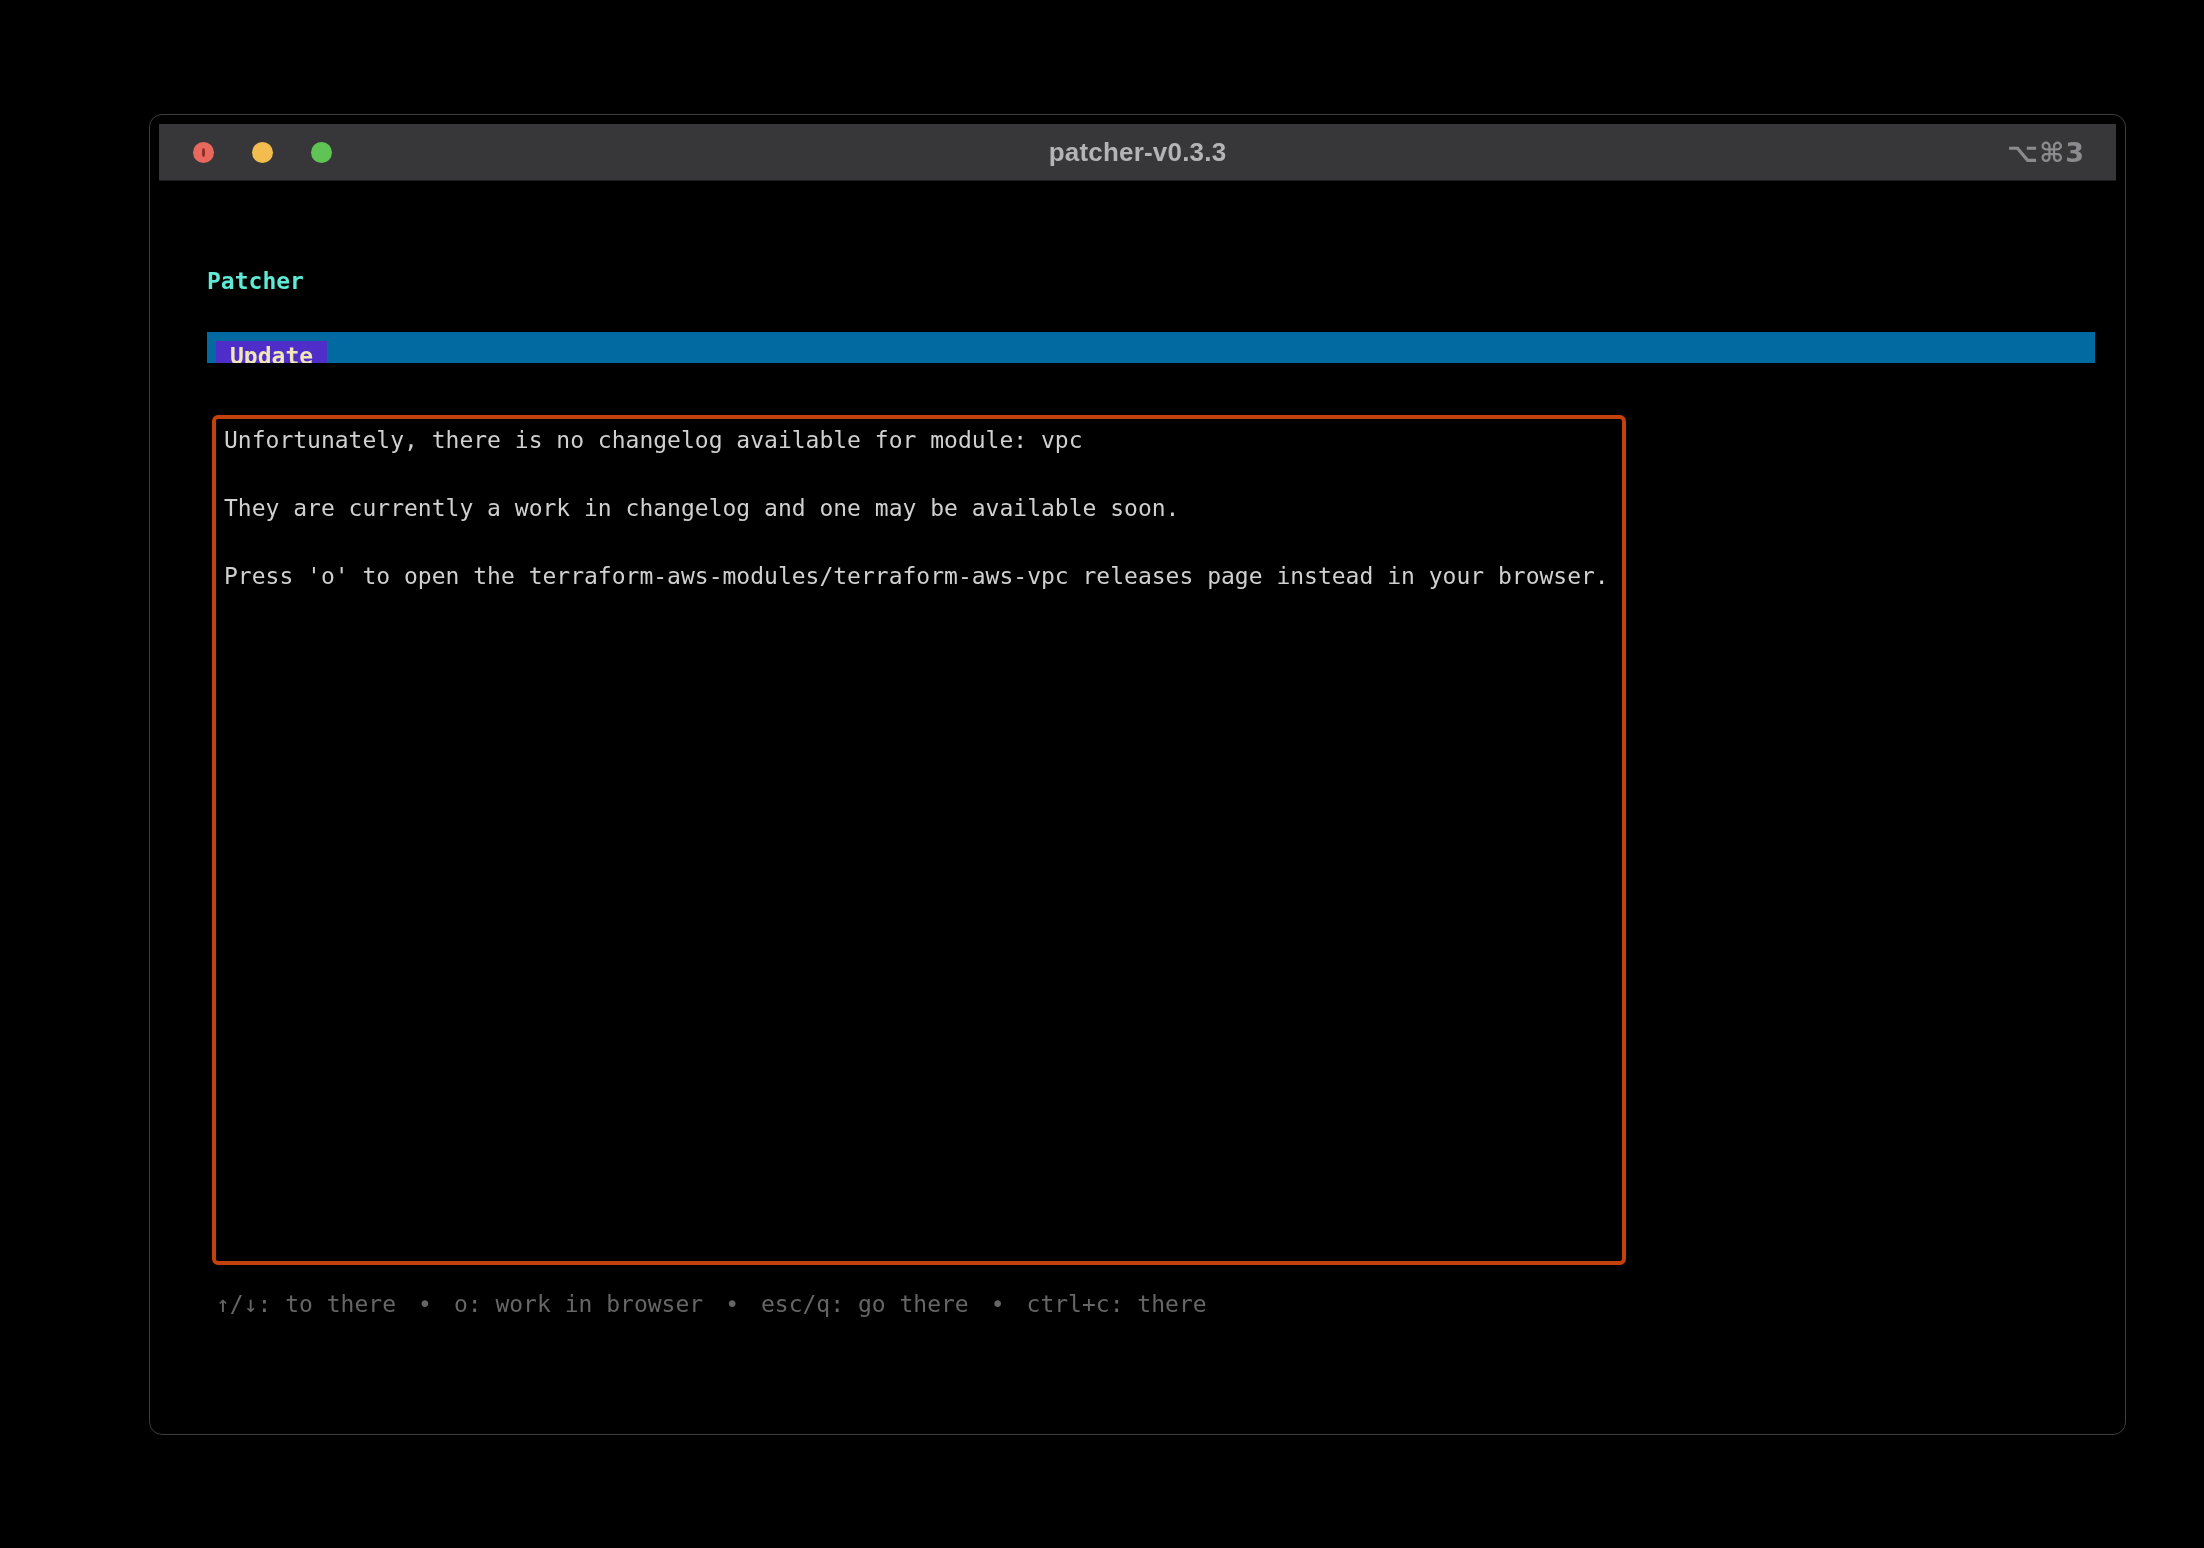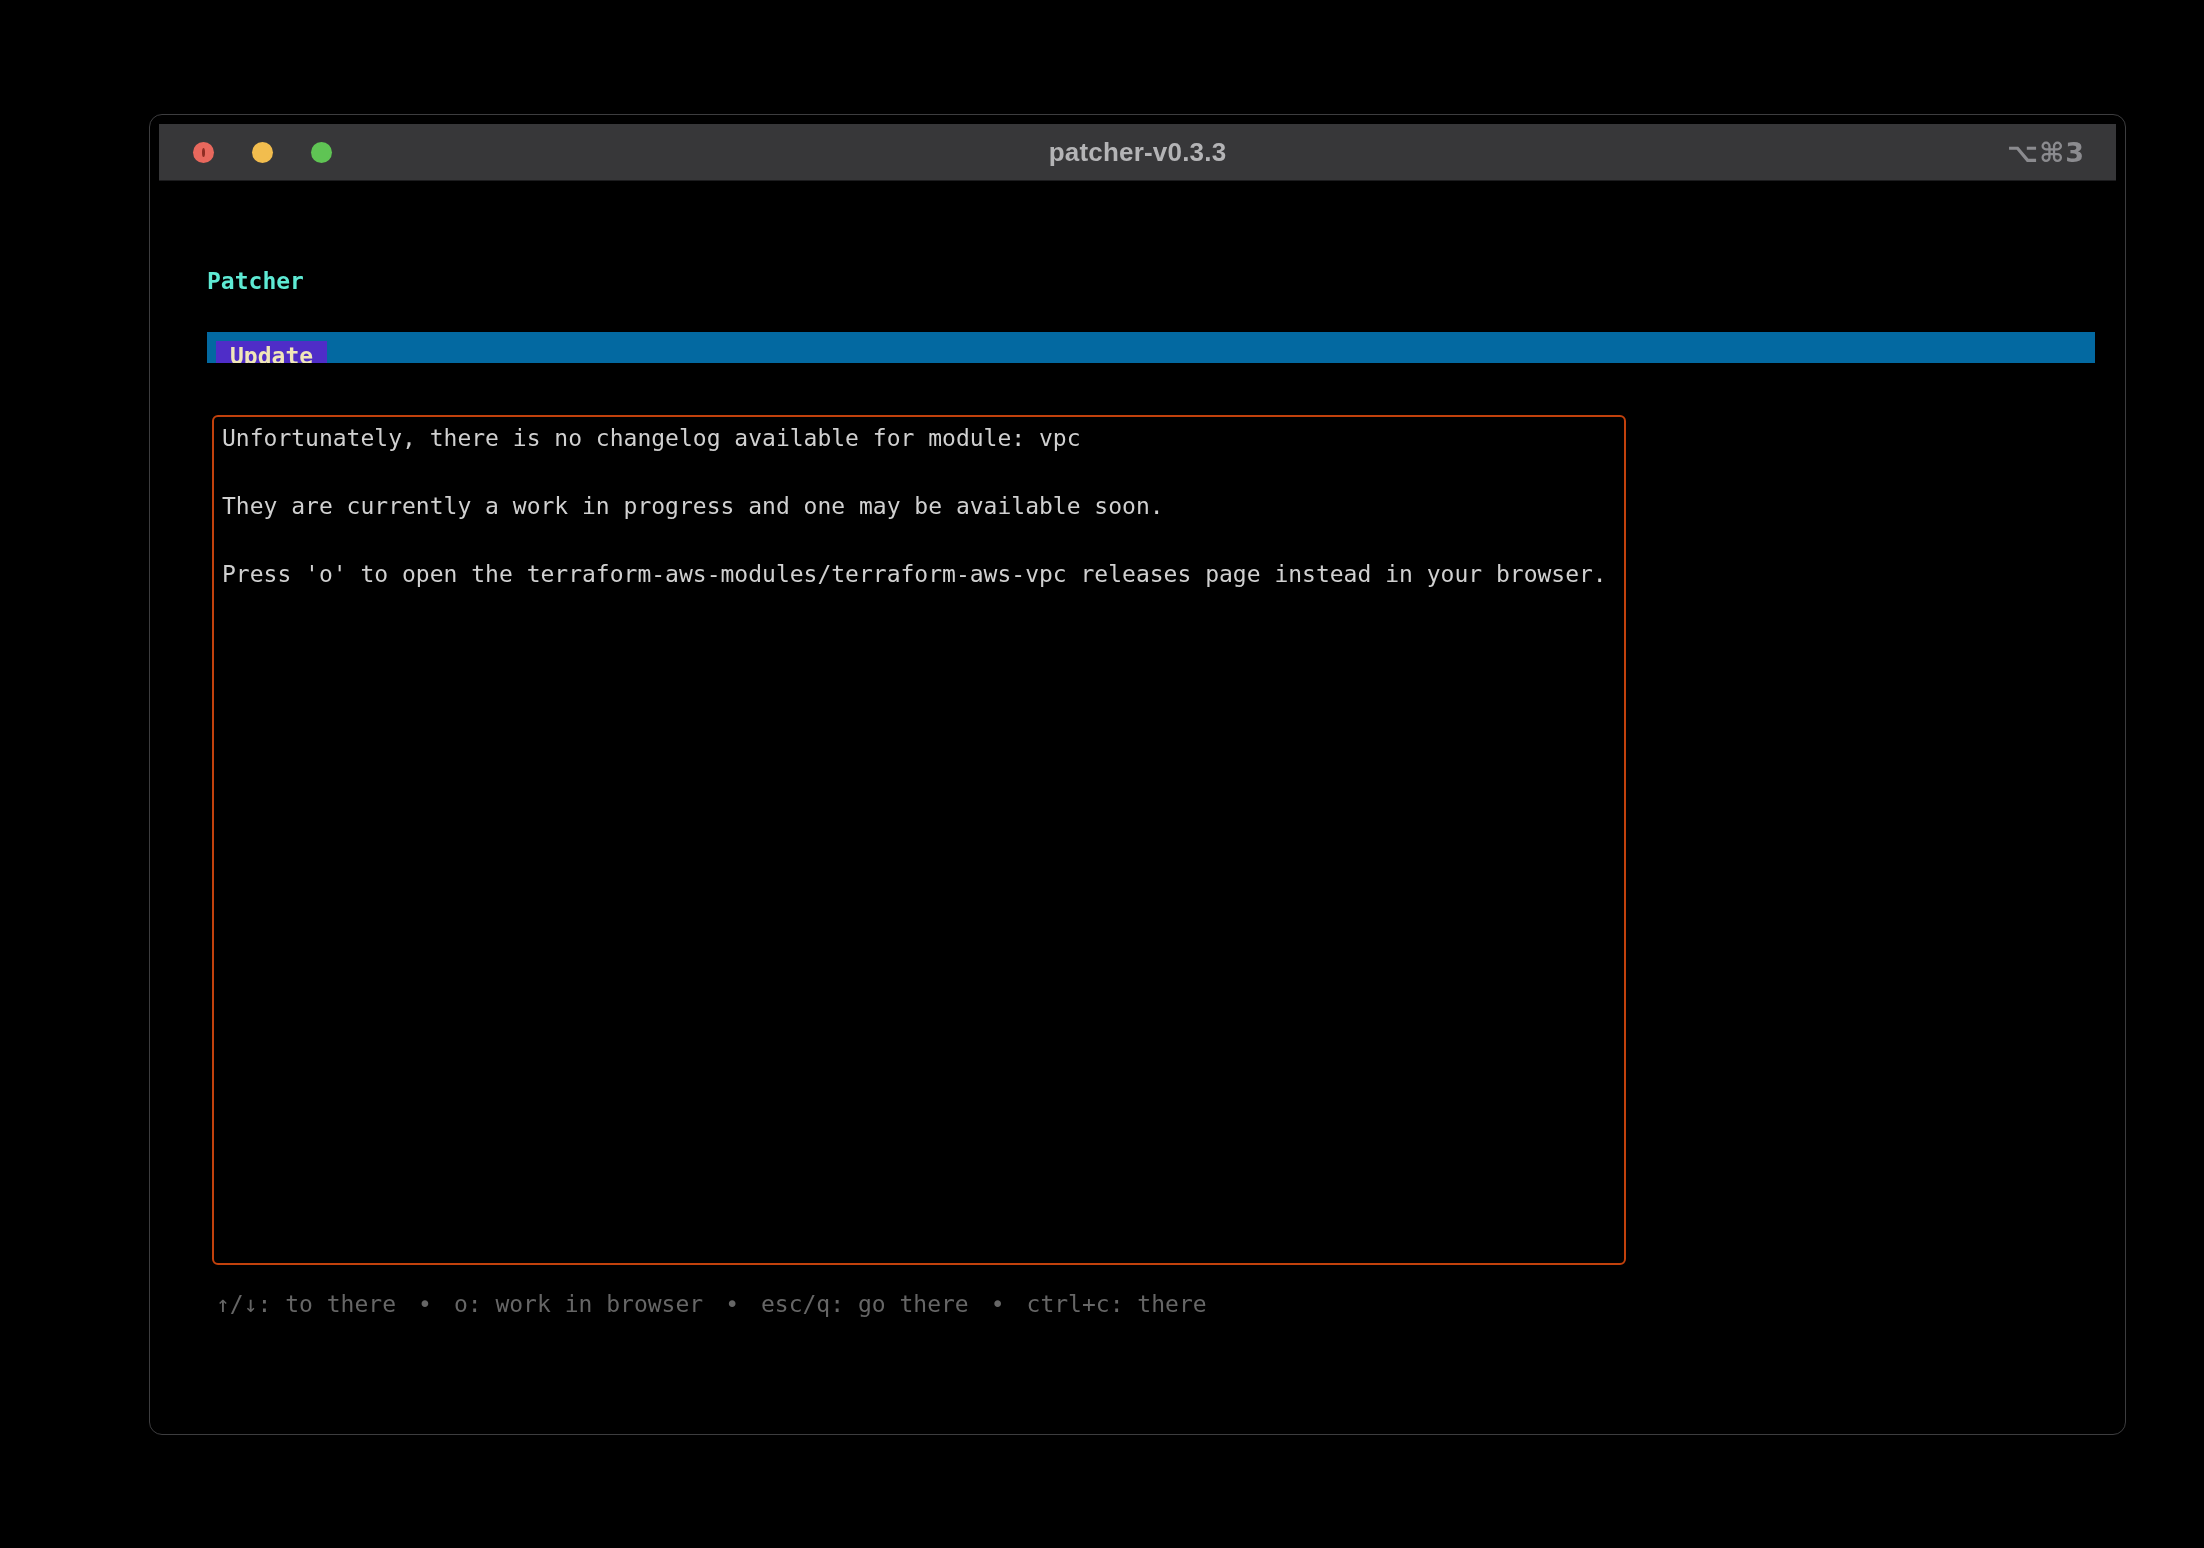--- a/index.html
+++ b/index.html
@@ -103,21 +103,21 @@
     color: #f0e7b8;
     font-weight: 700;
     white-space: pre;
     cursor: default;
   }
 
   .changelog-box {
     position: absolute;
     left: 44px; top: 224px;
     width: 1414px; height: 850px;
-    border: 2px solid #c2410c;
+    border: 4px solid #c2410c;
     border-radius: 6px;
     padding: 4px 8px;
     background: #000;
     overflow: hidden;
   }
   .changelog-box p {
     line-height: 34px;
     margin: 0 0 34px 0;
     color: #d0d0d0;
     white-space: pre;
@@ -157,21 +157,21 @@
     <div class="terminal">
 
       <div class="app-heading">Patcher</div>
 
       <div class="tabbar">
         <div class="tab">Update</div>
       </div>
 
       <div class="changelog-box">
         <p>Unfortunately, there is no changelog available for module: vpc</p>
-        <p>They are currently a work in progress and one may be available soon.</p>
+        <p>They are currently a work in changelog and one may be available soon.</p>
         <p>Press 'o' to open the terraform-aws-modules/terraform-aws-vpc releases page instead in your browser.</p>
       </div>
 
       <div class="helpbar"><span>↑/↓: to there</span><span class="sep">•</span><span>o: work in browser</span><span class="sep">•</span><span>esc/q: go there</span><span class="sep">•</span><span>ctrl+c: there</span></div>
 
     </div>
   </div>
 </div>
 
 </body></html>

